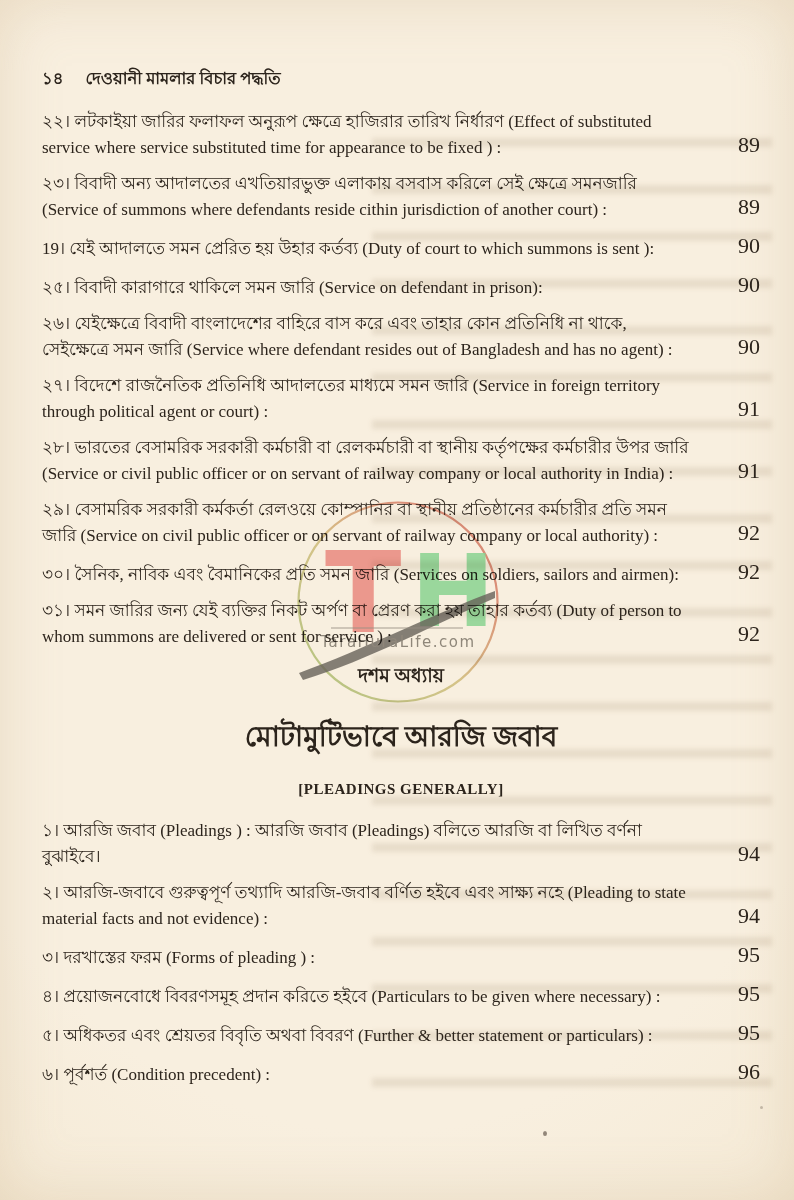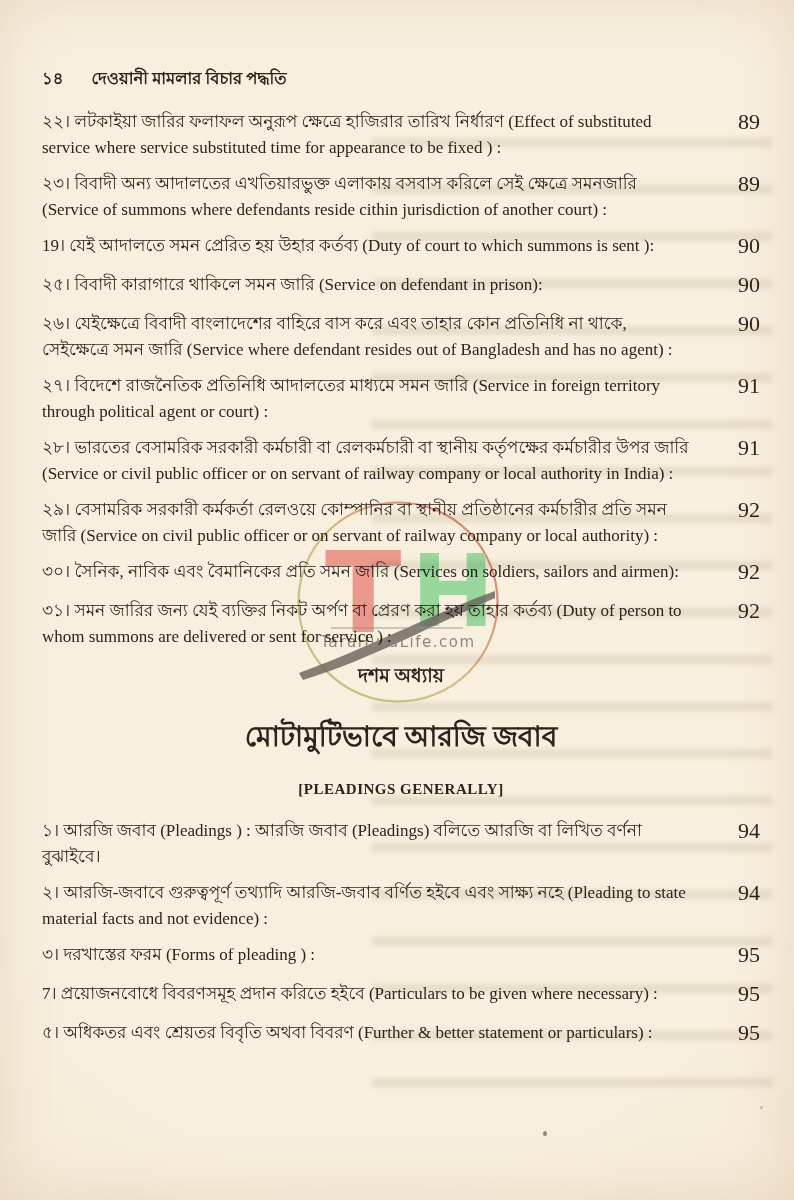--- a/index.html
+++ b/index.html
@@ -16,24 +16,24 @@
   .bleed {
     position:absolute; top:138px; right:22px; width:400px; height:980px; z-index:1;
     background: repeating-linear-gradient(180deg,
       rgba(128,102,64,.13) 0px, rgba(128,102,64,.13) 9px,
       rgba(128,102,64,0) 9px, rgba(128,102,64,0) 47px);
     filter: blur(2.5px);
   }
 
   .content { position:absolute; left:42px; top:66px; width:718px; z-index:2; }
 
-  .hdr { display:flex; gap:28px; align-items:baseline;
+  .hdr { display:flex; gap:22px; align-items:baseline;
          font-weight:bold; font-size:16.5px; margin-bottom:16px; }
 
-  .toc-item { display:flex; justify-content:space-between; 
+  .toc-item { display:flex; justify-content:space-between; align-items:flex-end;
               gap:10px; margin-bottom:11px; }
   .toc-item .txt { width:650px; font-size:17px; line-height:1.5; }
   .toc-item .pg  { font-size:22px; min-width:34px; text-align:right; padding-bottom:2px; }
 
   .sec { text-align:center; margin-top:12px; margin-bottom:14px; }
   .sec .ch   { font-size:19px; font-weight:bold; margin-bottom:22px; }
   .sec .t-bn { font-size:28px; font-weight:bold; margin-bottom:19px; }
   .sec .t-en { font-size:15px; font-weight:bold; letter-spacing:.5px; margin-bottom:20px; }
 
   .wm { position:absolute; left:295px; top:499px; width:206px; height:206px;
@@ -113,26 +113,30 @@
         </div>
         <div class="toc-item">
           <div class="txt">২। আরজি-জবাবে গুরুত্বপূর্ণ তথ্যাদি আরজি-জবাব বর্ণিত হইবে এবং সাক্ষ্য নহে (Pleading to state material facts and not evidence) :</div>
           <div class="pg">94</div>
         </div>
         <div class="toc-item">
           <div class="txt">৩। দরখাস্তের ফরম (Forms of pleading ) :</div>
           <div class="pg">95</div>
         </div>
         <div class="toc-item">
-          <div class="txt">7। প্রয়োজনবোধে বিবরণসমূহ প্রদান করিতে হইবে (Particulars to be given where necessary) :</div>
+          <div class="txt">৪। প্রয়োজনবোধে বিবরণসমূহ প্রদান করিতে হইবে (Particulars to be given where necessary) :</div>
           <div class="pg">95</div>
         </div>
         <div class="toc-item">
           <div class="txt">৫। অধিকতর এবং শ্রেয়তর বিবৃতি অথবা বিবরণ (Further &amp; better statement or particulars) :</div>
           <div class="pg">95</div>
+        </div>
+        <div class="toc-item">
+          <div class="txt">৬। পূর্বশর্ত (Condition precedent) :</div>
+          <div class="pg">96</div>
         </div>
       </div>
 
   </div>
 
   <svg class="wm" viewBox="0 0 206 206">
     <defs>
       <linearGradient id="ringGrad" x1="0" y1="1" x2="1" y2="0">
         <stop offset="0%" stop-color="#8fbb5e"></stop>
         <stop offset="45%" stop-color="#c9b96a"></stop>

